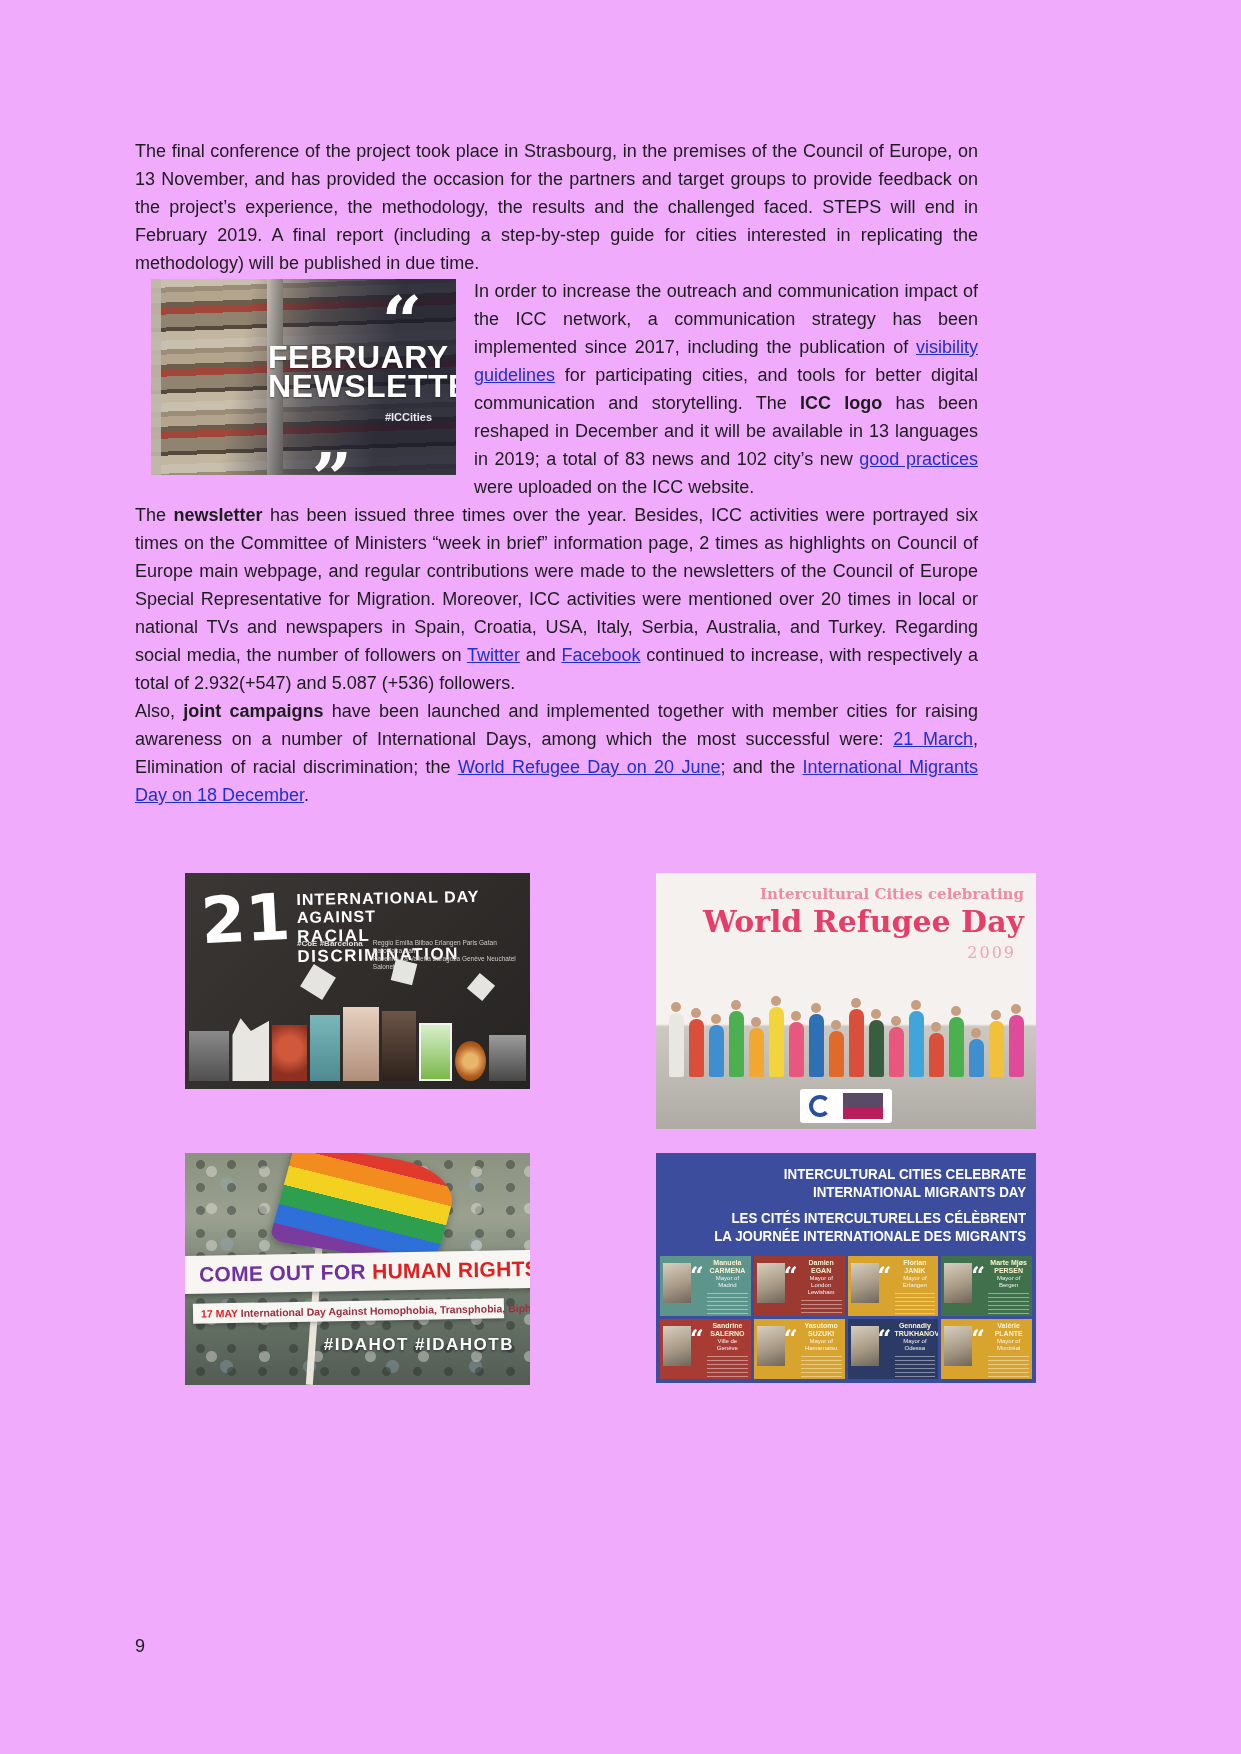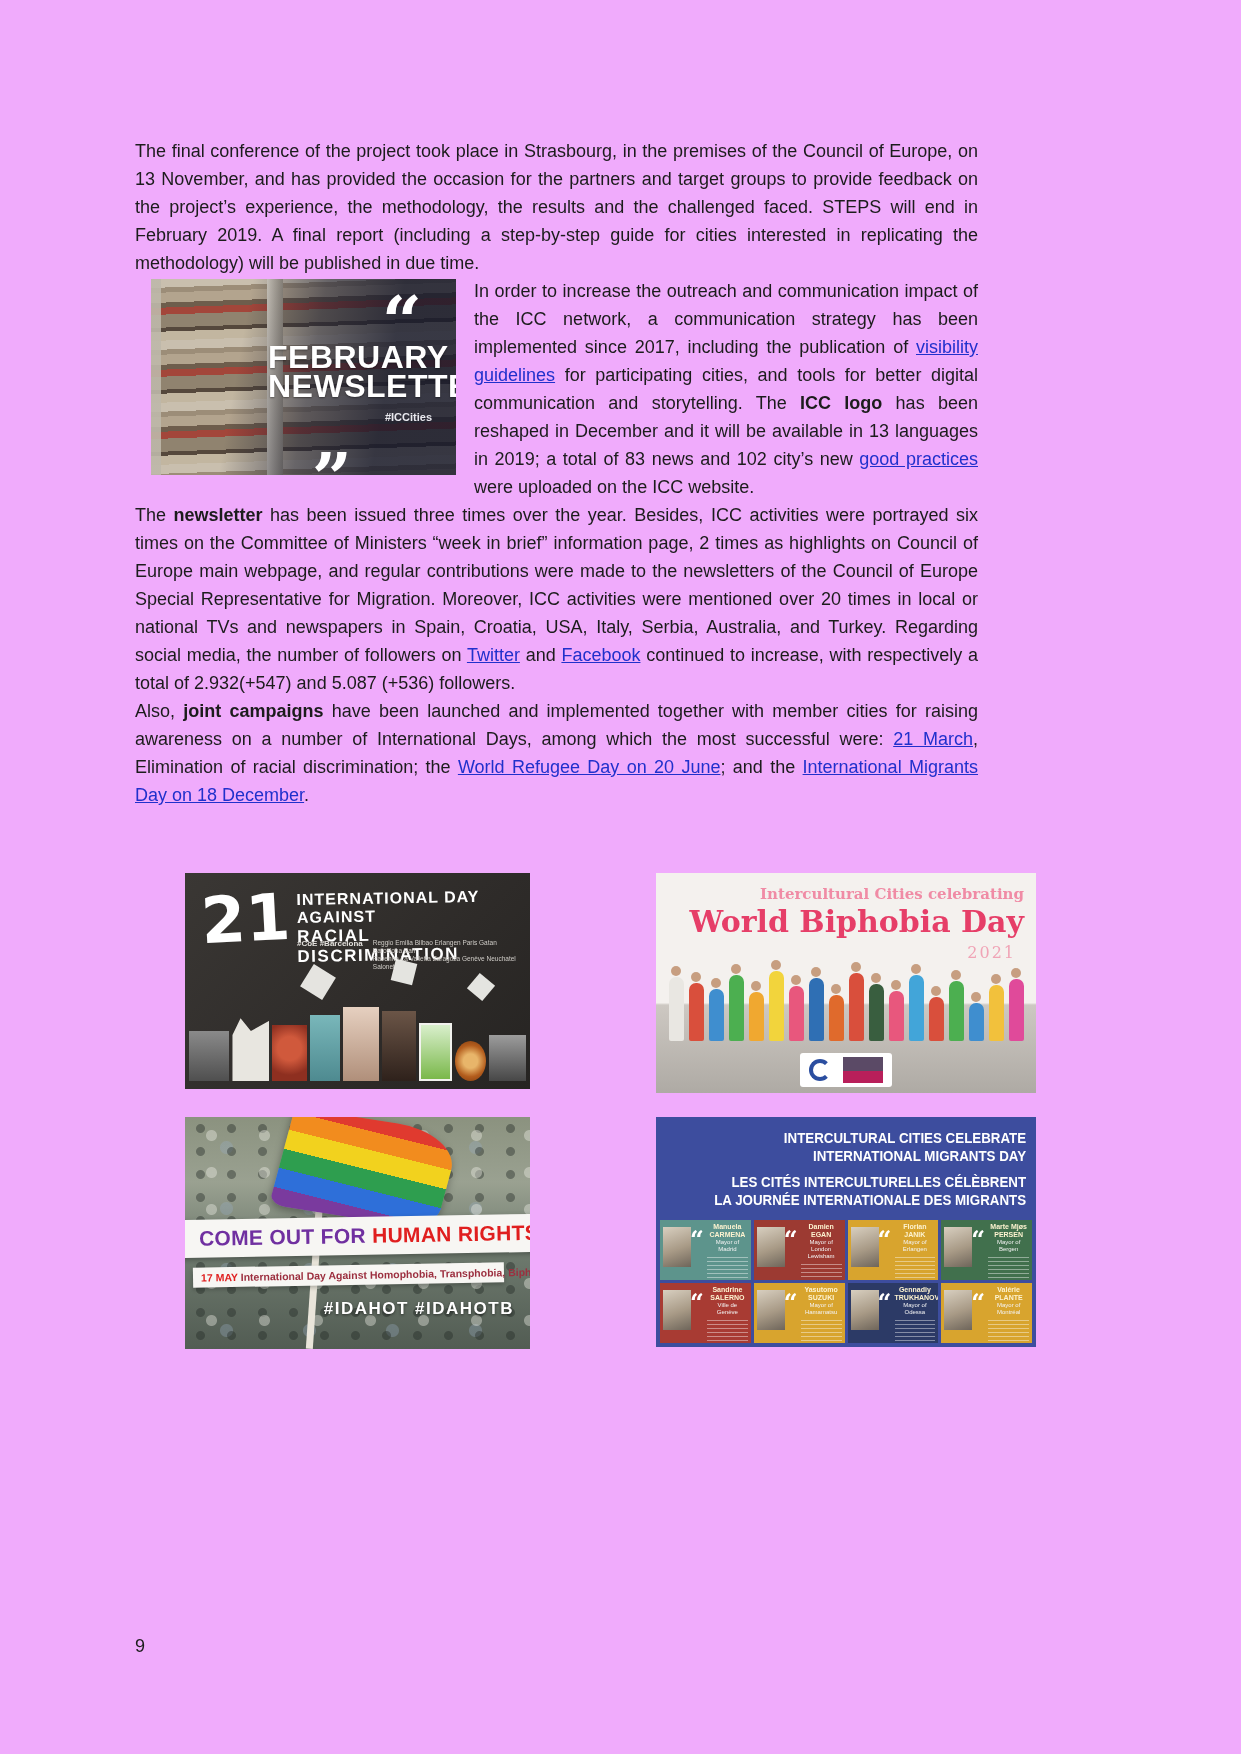--- a/index.html
+++ b/index.html
@@ -87,21 +87,21 @@
   .collage i:nth-child(6){ width:36px;height:70px;background:linear-gradient(#6b5547,#2e211b); }
   .collage i:nth-child(7){ width:36px;height:58px;background:linear-gradient(#d9efcc,#7ab84a); border:2px solid #f2f2ee; }
   .collage i:nth-child(8){ width:34px;height:40px;background:radial-gradient(circle,#e8b56a 0 28%,#b35d1d 62%,#78380f); border-radius:50%; }
   .collage i:nth-child(9){ width:40px;height:46px;background:linear-gradient(#9c9c9c,#474747); }
   .shard { position:absolute; background:rgba(244,244,240,.92); }
   .shard1 { left:120px; top:96px; width:26px; height:26px; transform:rotate(32deg); }
   .shard2 { left:208px; top:88px; width:22px; height:22px; transform:rotate(14deg); }
   .shard3 { left:286px; top:104px; width:20px; height:20px; transform:rotate(40deg); }
 
   
-  .poster-refugee { height:220px; background:linear-gradient(180deg,#f4f1ee 0 59%, #cdc8c2 60%, #aeaaa4 100%); }
+  .poster-refugee { height:256px; background:linear-gradient(180deg,#f4f1ee 0 59%, #cdc8c2 60%, #aeaaa4 100%); }
   .refugee-sub { position:absolute; top:12px; right:12px; color:#f08ba5; font-family:"DejaVu Serif",serif; font-weight:bold; font-size:15px; }
   .refugee-title { position:absolute; top:31px; right:12px; color:#e63e68; font-family:"DejaVu Serif",serif; font-weight:800; font-size:30px; }
   .refugee-year { position:absolute; top:70px; right:20px; color:#f0a4b6; font-family:"DejaVu Serif",serif; font-size:16px; letter-spacing:2px; }
   .crowd { position:absolute; bottom:52px; left:8px; right:8px; height:92px; display:flex; align-items:flex-end; justify-content:center; gap:5px; }
   .crowd i { display:block; width:15px; border-radius:7px 7px 2px 2px; position:relative; }
   .crowd i::before { content:""; position:absolute; top:-11px; left:2.5px; width:10px; height:10px; border-radius:50%; background:#c79e80; }
   .crowd i:nth-child(1){height:64px;background:#e9e7e2;} .crowd i:nth-child(2){height:58px;background:#d94f3c;}
   .crowd i:nth-child(3){height:52px;background:#3f8ecf;} .crowd i:nth-child(4){height:66px;background:#4caf50;}
   .crowd i:nth-child(5){height:49px;background:#f0a830;} .crowd i:nth-child(6){height:70px;background:#f2d43c;}
   .crowd i:nth-child(7){height:55px;background:#e8577d;} .crowd i:nth-child(8){height:63px;background:#2f6fb4;}
@@ -210,22 +210,22 @@
             <i></i>
             <i></i>
             <i></i>
             <i></i>
             <i></i>
         </span>
       </div>
 
       <div class="poster poster-refugee">
         <span class="refugee-sub">Intercultural Cities celebrating</span>
-        <span class="refugee-title">World Biphobia Day</span>
-        <span class="refugee-year">2021</span>
+        <span class="refugee-title">World Refugee Day</span>
+        <span class="refugee-year">2009</span>
         <span class="crowd">
           <i></i>
             <i></i>
             <i></i>
             <i></i>
             <i></i>
             <i></i>
             <i></i>
             <i></i>
             <i></i>

